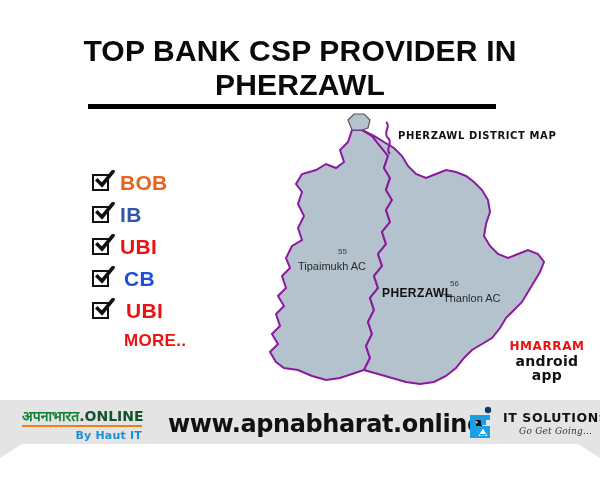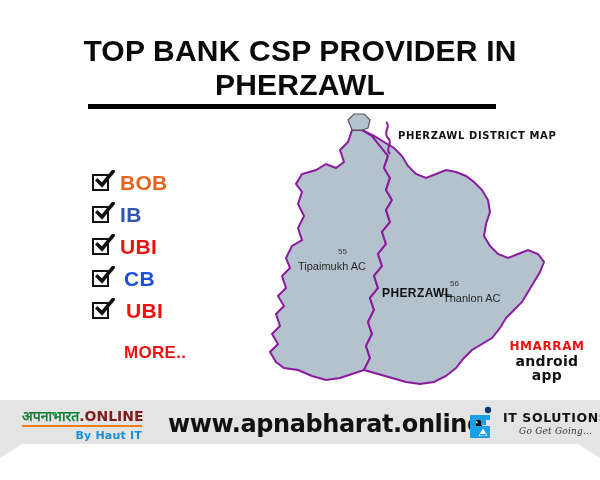--- a/index.html
+++ b/index.html
@@ -86,21 +86,21 @@
     line-height: 21px;
     letter-spacing: 0.3px;
   }
   #bank-more {
     font-family: "Liberation Sans", sans-serif;
     font-weight: bold;
     font-size: 17px;
     line-height: 17px;
     letter-spacing: 0.3px;
     margin-left: 32px;
-    margin-top: 18px;
+    margin-top: 6px;
   }
 
   
   #map-panel {
     position: absolute;
     left: 240px;
     top: 112px;
     width: 356px;
     height: 290px;
     background: #ffffff;
@@ -199,21 +199,21 @@
     text-align: left;
   }
   #brand-line1 {
     font-family: "DejaVu Sans", sans-serif;
     font-weight: bold;
     font-size: 14px;
     line-height: 16px;
     white-space: nowrap;
   }
   #brand-hindi { color: #17813c; }
-  #brand-online { color: #7f1d1d; }
+  #brand-online { color: #14532d; }
   #brand-underline {
     width: 120px;
     height: 2px;
     background: #ef7d1a;
     margin-top: 1px;
   }
   #brand-byline {
     font-family: "DejaVu Sans", sans-serif;
     font-weight: bold;
     font-size: 11px;

